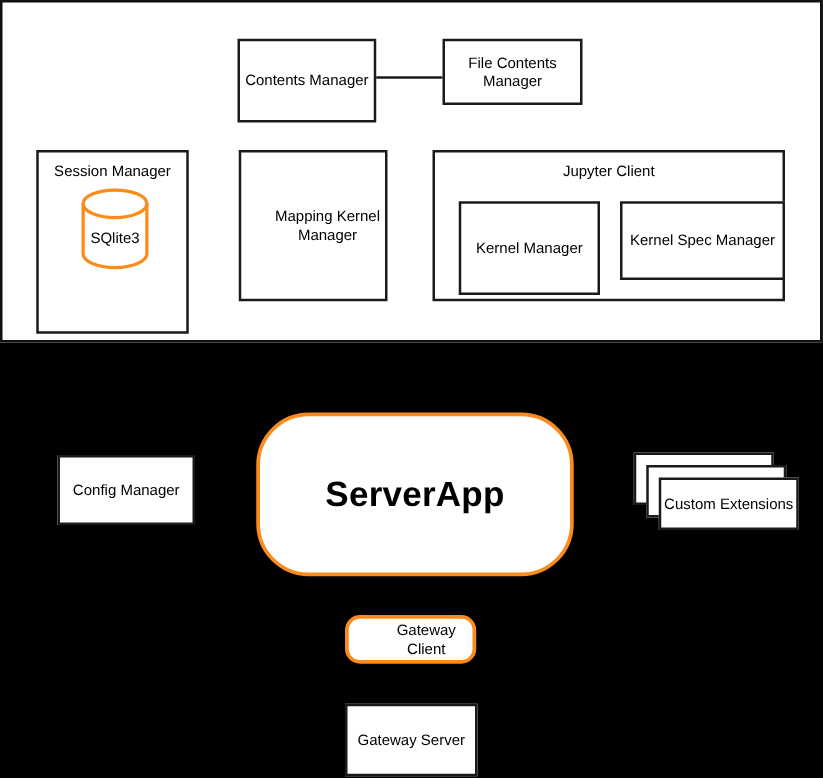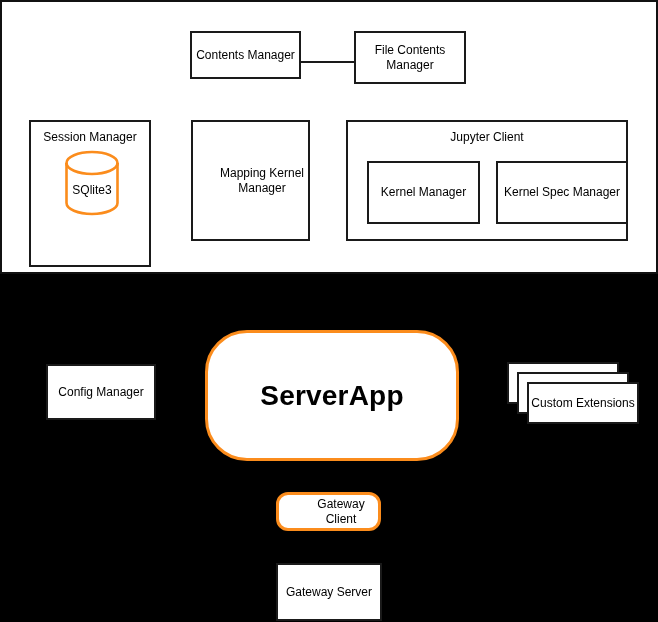--- a/index.html
+++ b/index.html
@@ -53,36 +53,36 @@
     left: 0px;
     top: 0px;
     width: 658px;
     height: 274px;
     background: #ffffff;
     border: 2px solid #111111;
     box-sizing: border-box;
   }
 
   
-  #contents-manager      { left: 190px; top: 31px;  width: 111px; height: 48px; }
+  #contents-manager      { left: 190px; top: 31px;  width: 111px; height: 67px; }
   #file-contents-manager { left: 354px; top: 31px;  width: 112px; height: 53px; }
 
   #connector-cm-fcm {
     position: absolute;
     left: 300px;
     top: 61px;
     width: 55px;
     height: 2px;
     background: #1a1a1a;
   }
 
   #session-manager      { left: 29px;  top: 120px; width: 122px; height: 147px; }
   #mapping-kernel-manager { left: 191px; top: 120px; width: 119px; height: 121px; padding-left: 23px; }
   #jupyter-client       { left: 346px; top: 120px; width: 282px; height: 121px; }
-  #kernel-manager       { left: 367px; top: 161px; width: 113px; height: 63px; }
+  #kernel-manager       { left: 367px; top: 161px; width: 113px; height: 75px; }
   #kernel-spec-manager  { left: 496px; top: 161px; width: 132px; height: 63px; }
 
   
   #sqlite-cylinder {
     position: absolute;
     left: 64px;
     top: 150px;
     width: 56px;
     height: 66px;
   }

